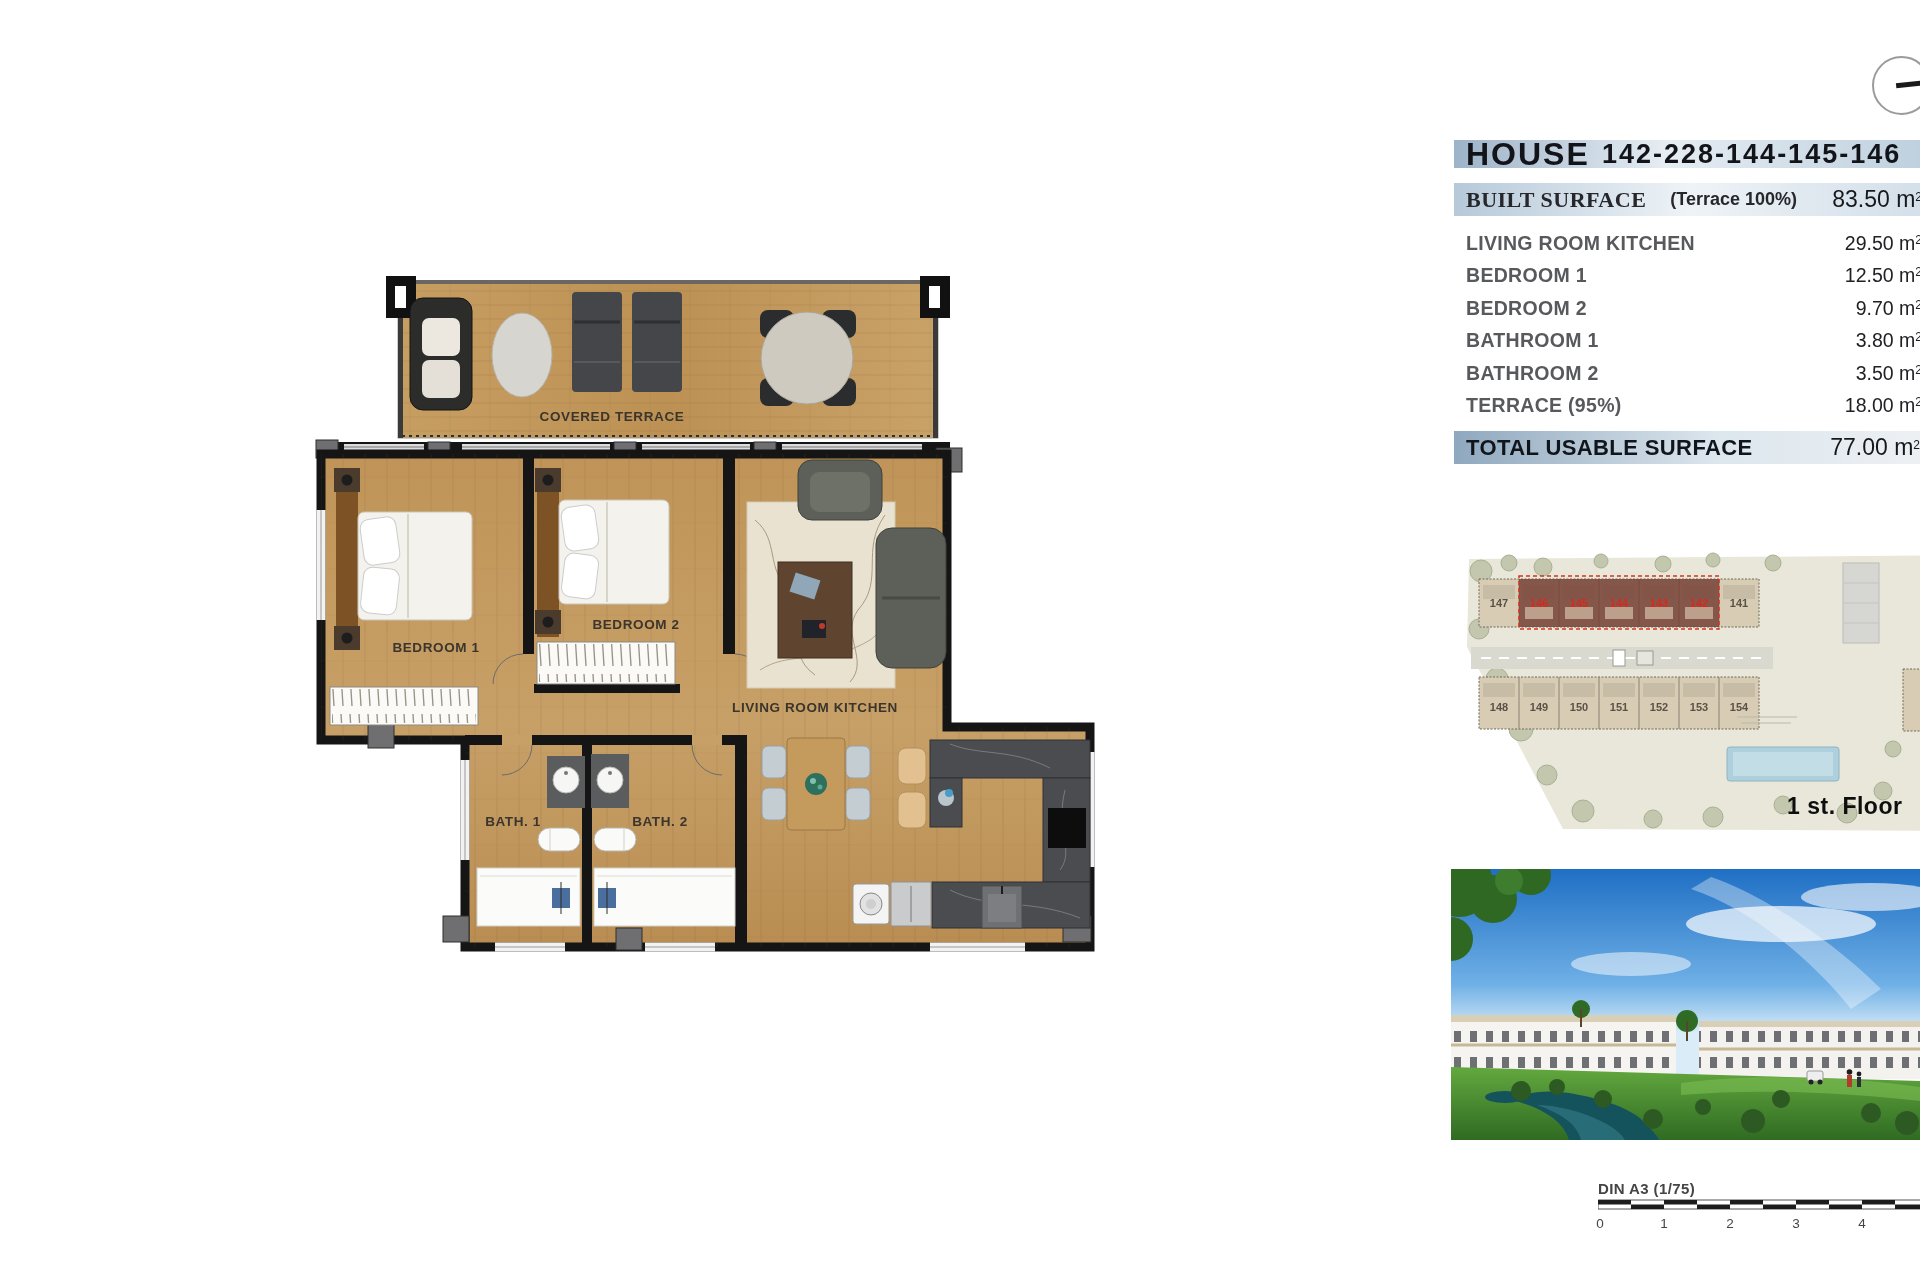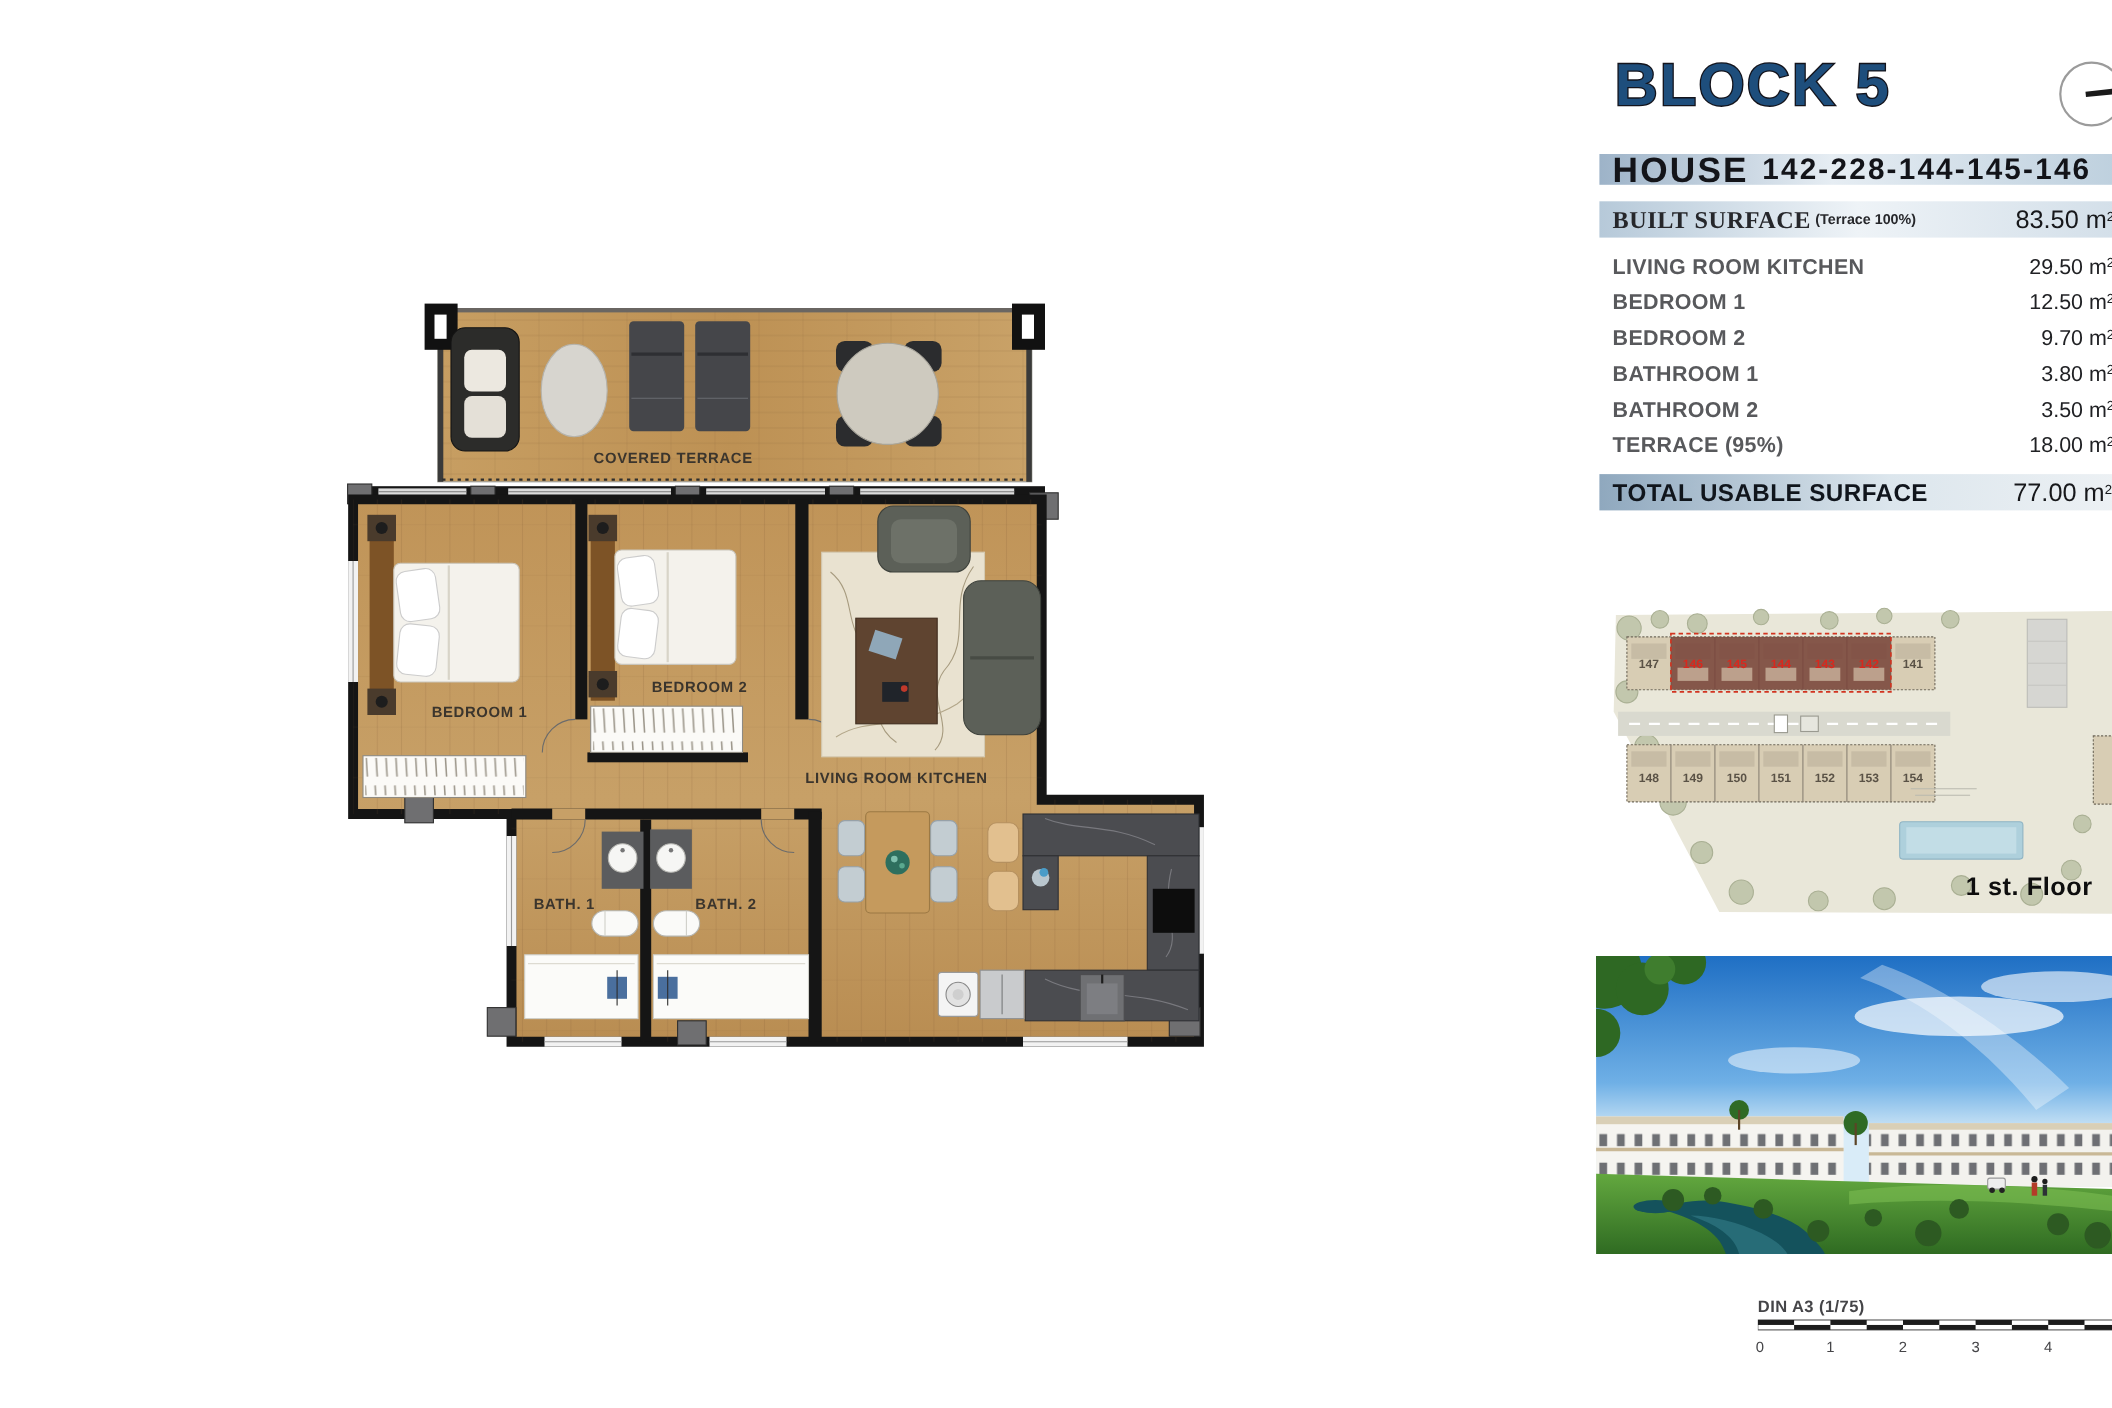--- a/index.html
+++ b/index.html
@@ -16,21 +16,21 @@
 
   .bar{display:flex;align-items:center;color:#131419;}
   .house-bar{left:1454px;top:140px;width:470px;height:28px;
     background:linear-gradient(90deg,#9db3c8 0%,#e6edf3 45%,#bed0de 100%);}
   .house-bar .lbl{margin-left:12px;font-size:32px;font-weight:800;letter-spacing:2px;}
   .house-bar .nums{position:absolute;left:148px;font-size:27px;font-weight:800;letter-spacing:2px;white-space:nowrap;}
 
   .built-bar{left:1454px;top:183px;width:470px;height:33px;
     background:linear-gradient(90deg,#b6c9d9 0%,#eef3f7 50%,#d3dfe9 100%);color:#26272b;}
   .built-bar .lbl{margin-left:12px;font-size:22px;font-weight:700;letter-spacing:0.5px;font-family:Liberation Serif, serif;}
-  .built-bar .note{margin-left:4px;font-size:13px;font-weight:700;}
+  .built-bar .note{margin-left:24px;font-size:18px;font-weight:700;}
   .built-bar .val{margin-left:auto;margin-right:2px;font-size:23px;color:#17181b;}
 
   .rows{left:1454px;top:227px;width:474px;}
   .srow{display:flex;justify-content:space-between;align-items:center;height:32.5px;
     padding-left:12px;padding-right:6px;}
   .srow .lbl{font-size:19.5px;color:#58595c;letter-spacing:0.3px;font-weight:600;}
   .srow .val{font-size:19.5px;color:#202124;}
 
   .total-bar{left:1454px;top:431px;width:478px;height:33px;
     background:linear-gradient(90deg,#8fa8be 0%,#dce6ed 55%,#edf1f4 100%);}
@@ -286,21 +286,20 @@
         <line x1="287" y1="606" x2="422" y2="606" stroke="#dddbd2"></line>
     </g>
 
     <text class="plan-lbl" x="126" y="382" text-anchor="middle">BEDROOM 1</text>
     <text class="plan-lbl" x="326" y="359" text-anchor="middle">BEDROOM 2</text>
     <text class="plan-lbl" x="505" y="442" text-anchor="middle">LIVING ROOM KITCHEN</text>
     <text class="plan-lbl" x="203" y="556" text-anchor="middle">BATH. 1</text>
     <text class="plan-lbl" x="350" y="556" text-anchor="middle">BATH. 2</text>
   </svg>
 
-  <div class="abs block-title">BLOCK 5</div>
 
   <div class="abs north">
     <div class="needle"></div>
   </div>
 
   <div class="abs bar house-bar">
     <span class="lbl">HOUSE</span>
     <span class="nums">142-228-144-145-146</span>
   </div>
 

